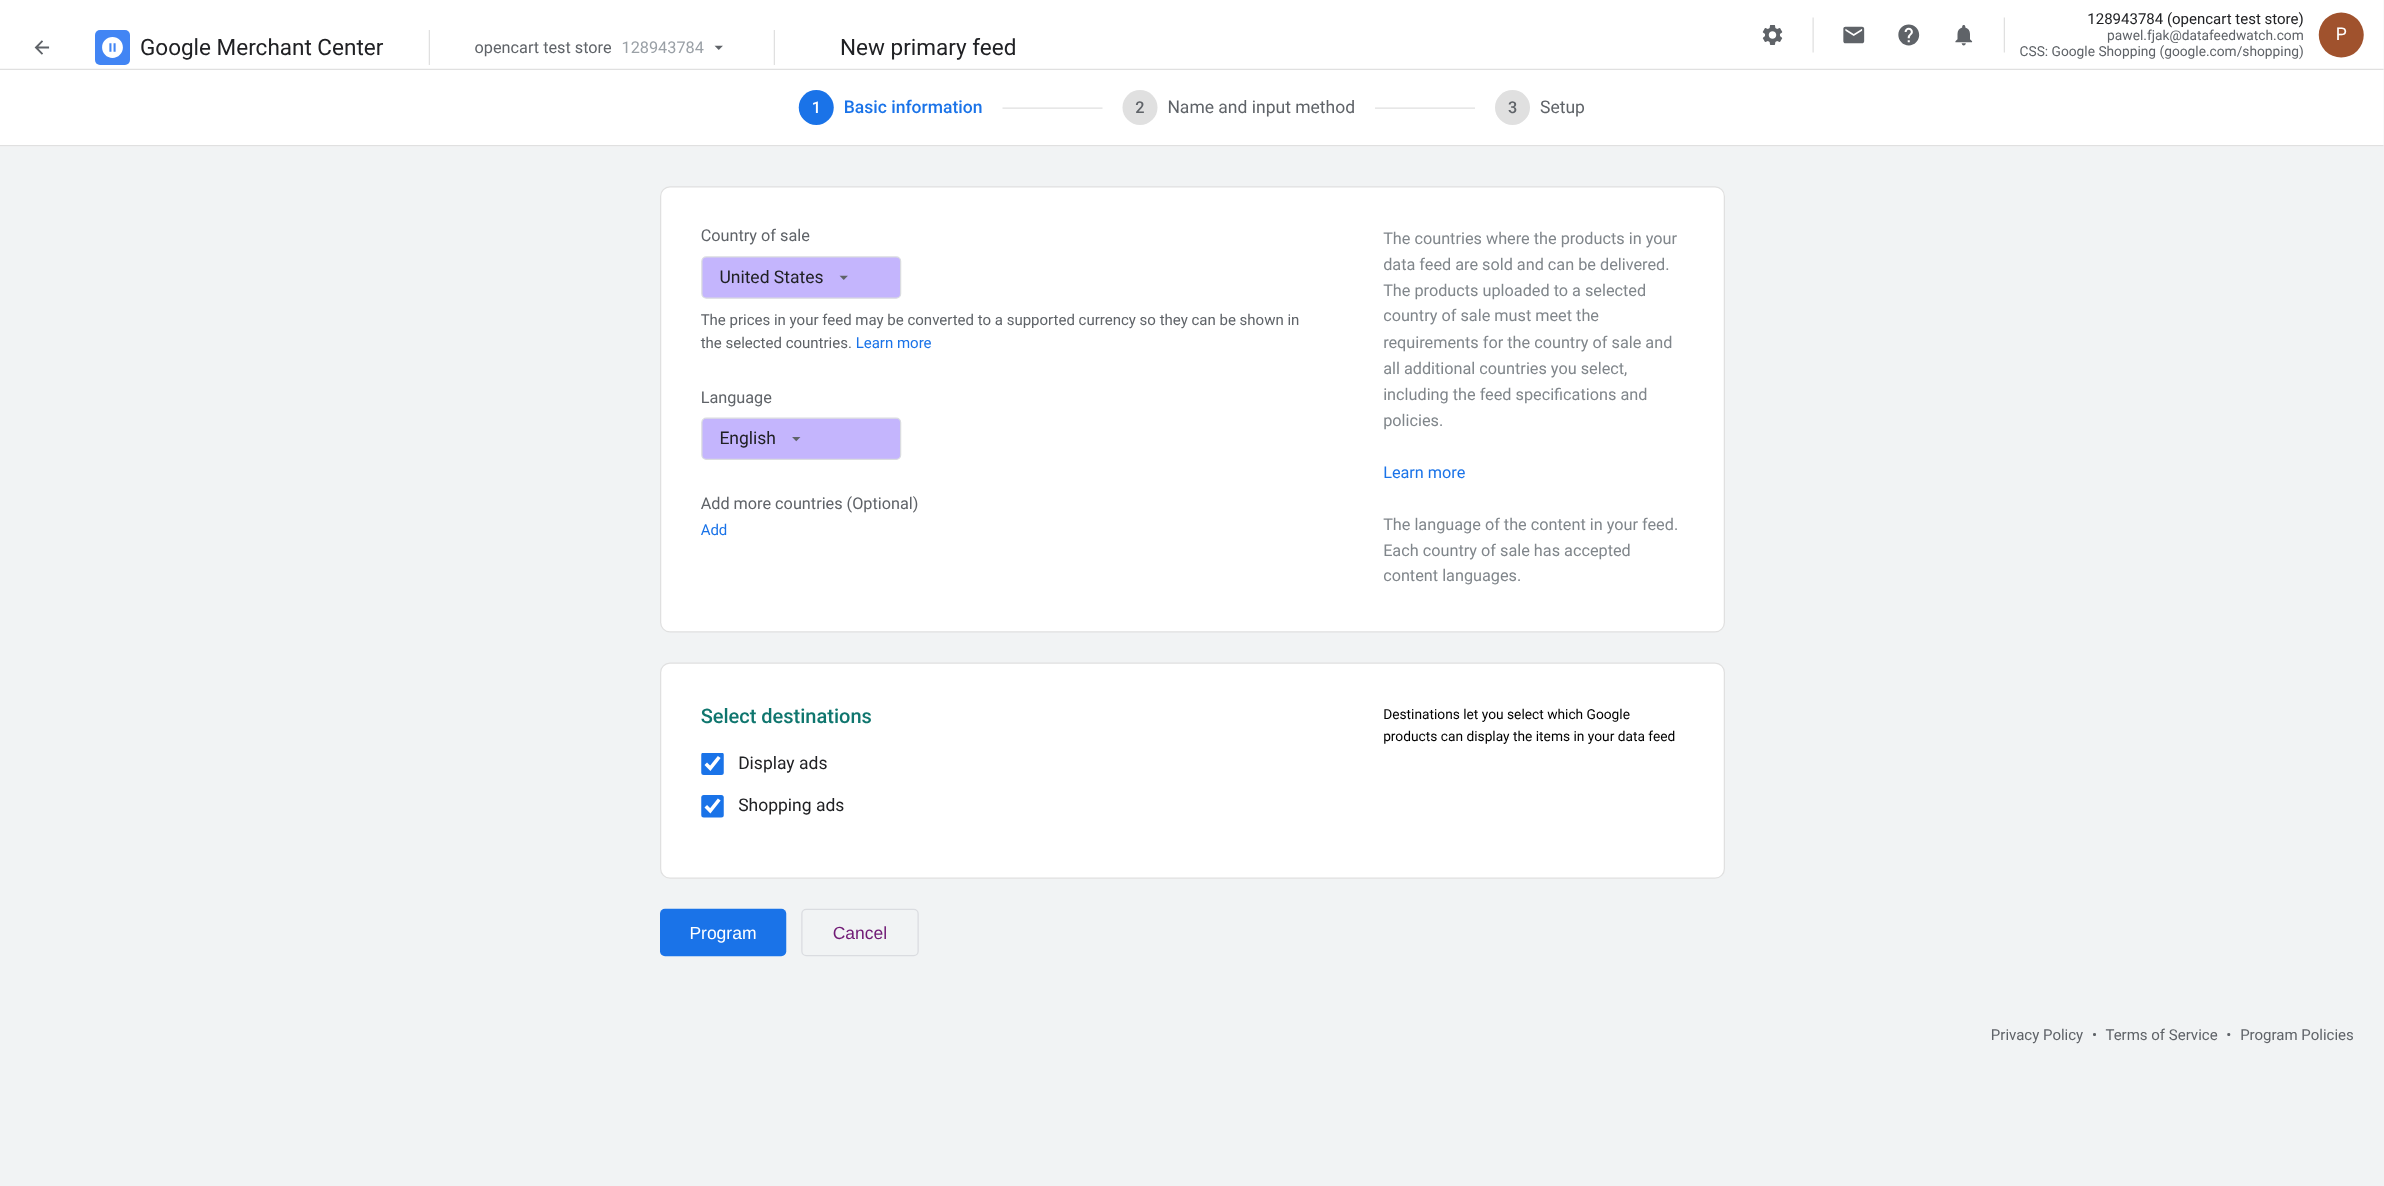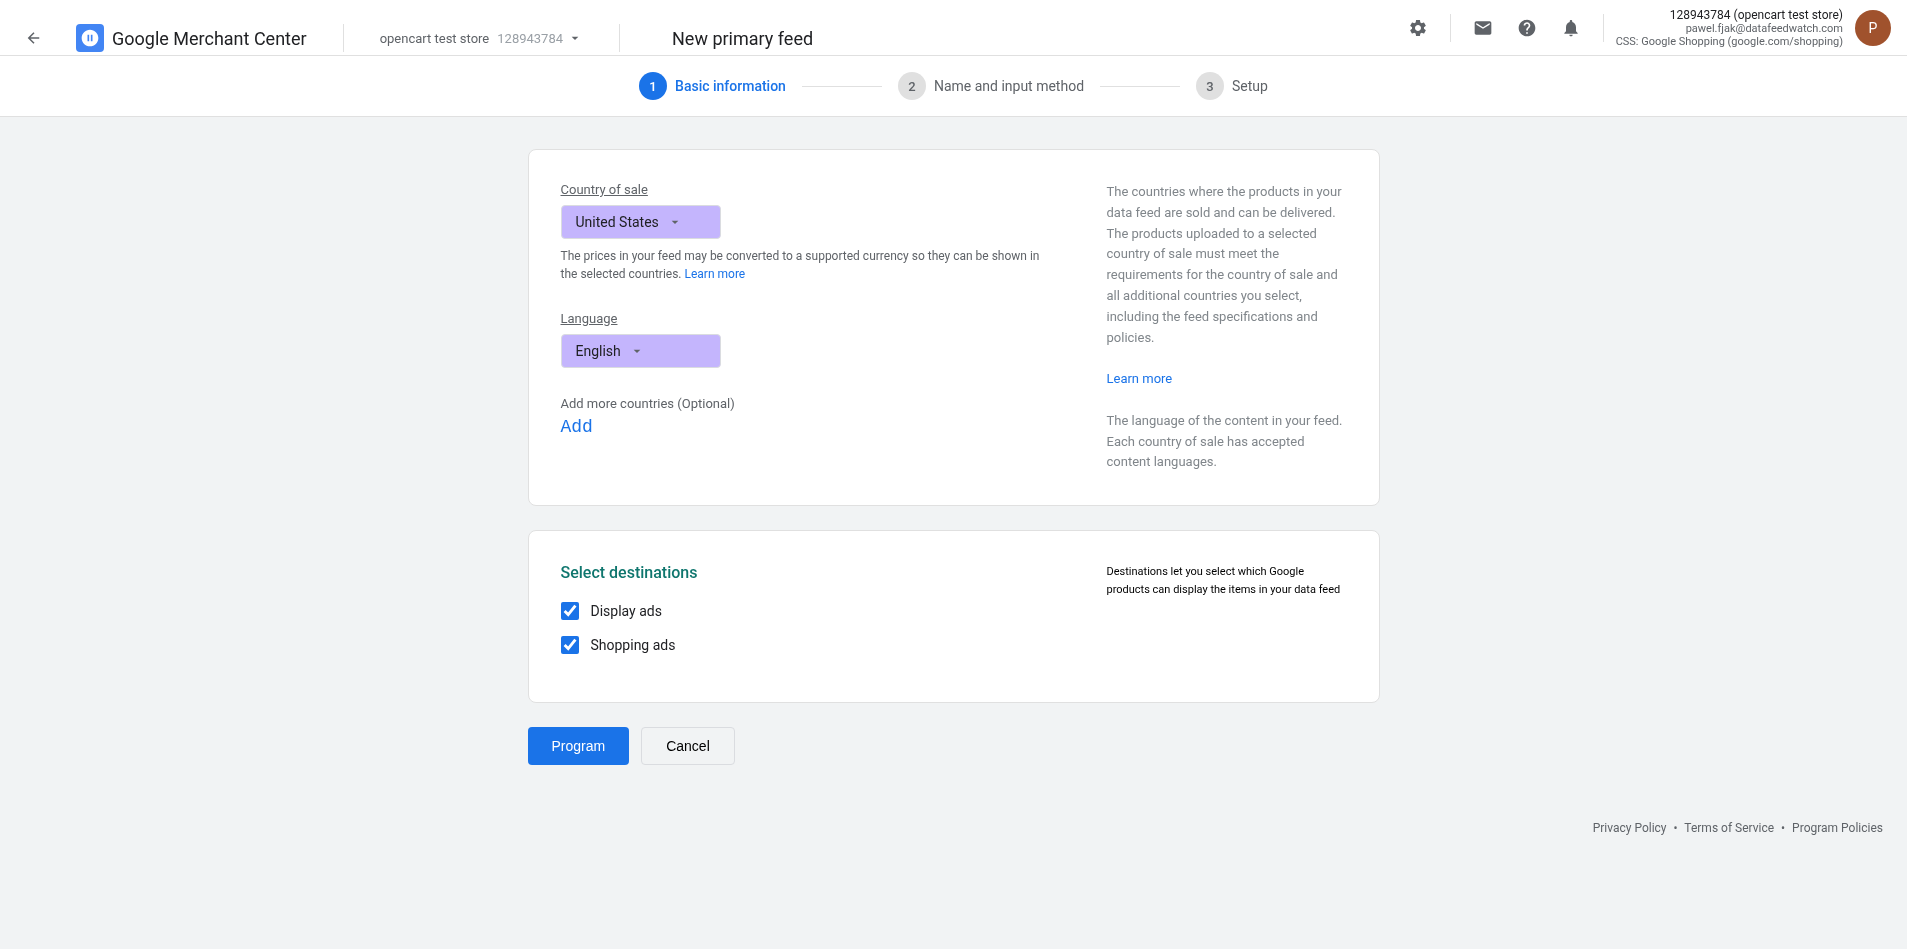--- a/index.html
+++ b/index.html
@@ -177,21 +177,20 @@
       text-decoration: none;
     }
 
     .field-section {
       margin-bottom: 28px;
     }
     .field-label {
       font-size: 13px;
       color: #5f6368;
       margin-bottom: 8px;
-      text-decoration: underline;
     }
 
     
     .custom-select {
       display: inline-flex;
       align-items: center;
       gap: 8px;
       border: 1px solid #dadce0;
       border-radius: 4px;
       padding: 8px 14px;
@@ -214,26 +213,25 @@
       text-decoration: none;
     }
 
     .optional-label {
       font-size: 13px;
       color: #5f6368;
       margin-bottom: 4px;
     }
     .add-link {
       color: #1a73e8;
-      font-size: 18px;
+      font-size: 12px;
       text-decoration: none;
       cursor: pointer;
       display: inline-block;
       margin-top: 2px;
-      font-family: Liberation Mono, monospace;
     }
 
     
     .destinations-card .section-title {
       font-size: 16px;
       font-weight: 500;
       color: #0f766e;
       margin-bottom: 20px;
     }
     .destinations-row {
@@ -274,21 +272,21 @@
       color: #fff;
       border: none;
       border-radius: 4px;
       padding: 10px 24px;
       font-size: 14px;
       font-weight: 500;
       cursor: pointer;
     }
     .btn-cancel {
       background: transparent;
-      color: #000000;
+      color: #701a75;
       border: 1px solid #dadce0;
       border-radius: 4px;
       padding: 10px 24px;
       font-size: 14px;
       font-weight: 500;
       cursor: pointer;
     }
 
     
     .footer {

